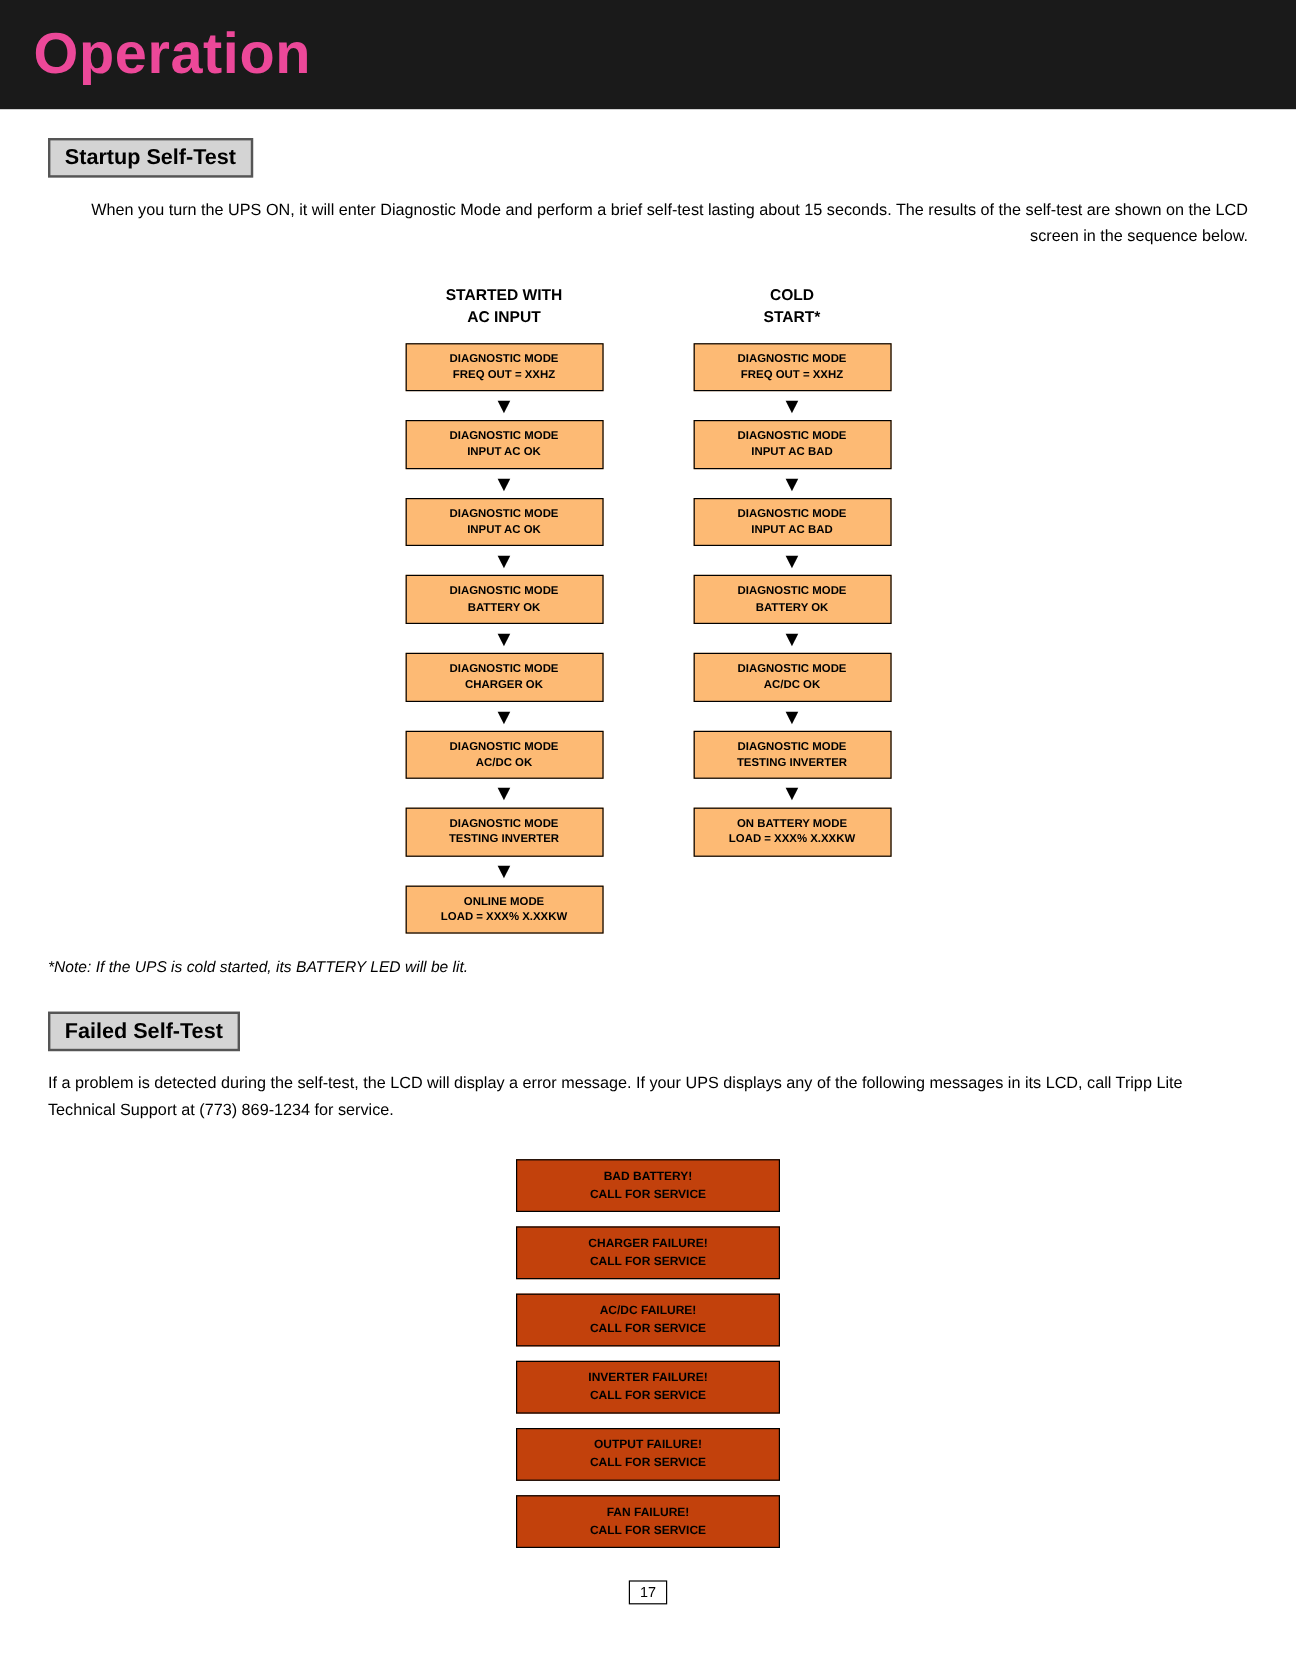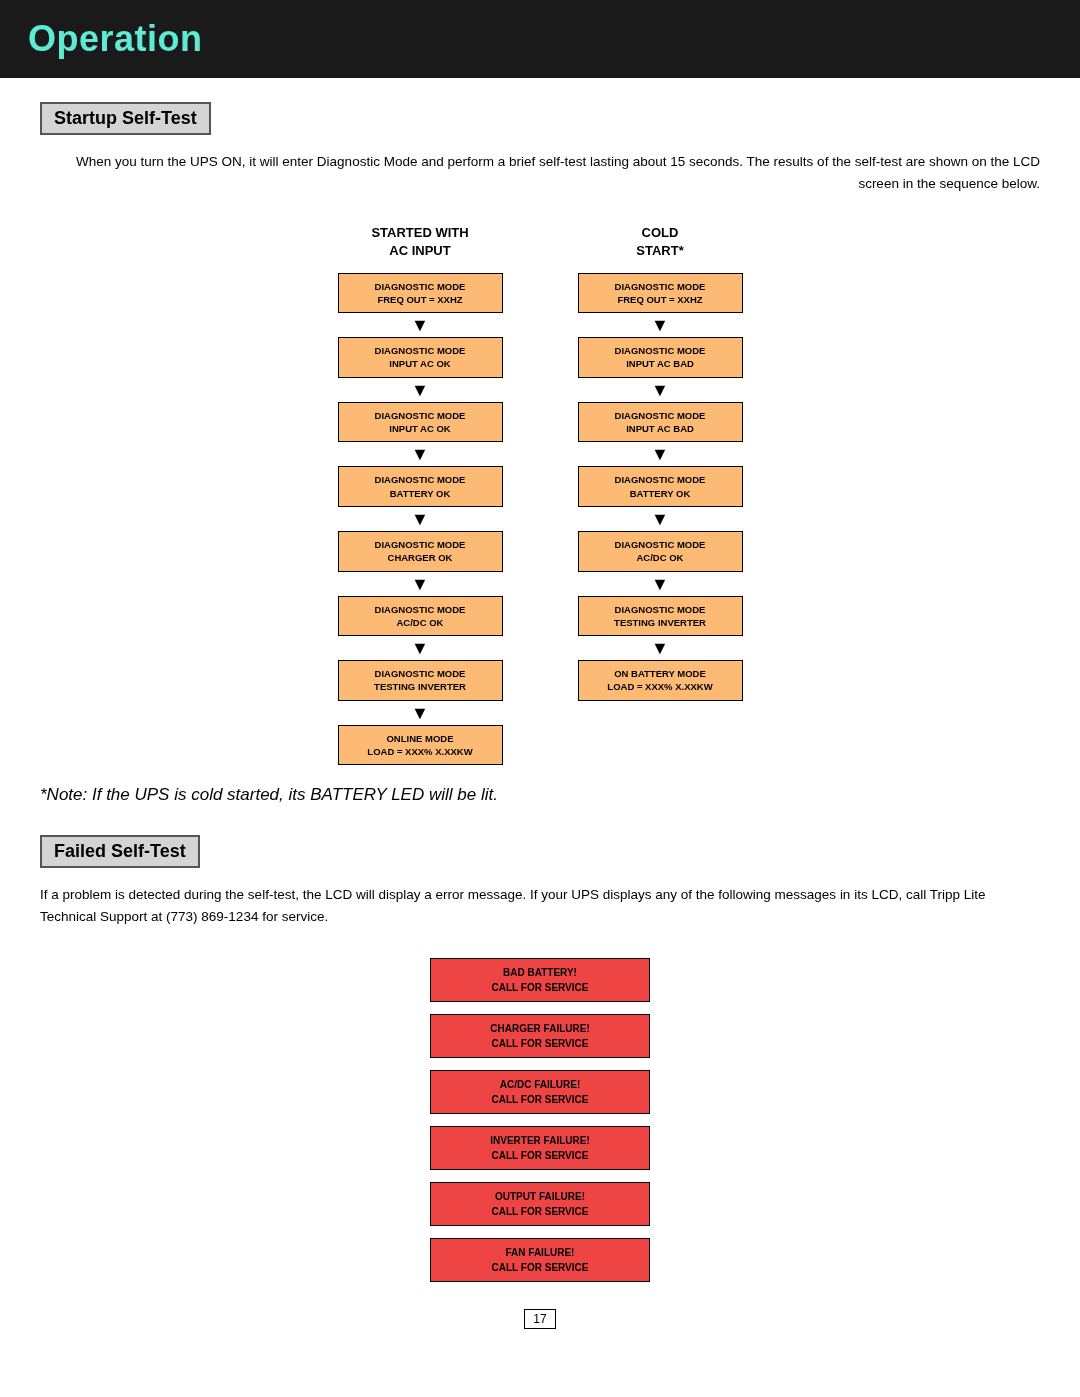--- a/index.html
+++ b/index.html
@@ -10,22 +10,22 @@
       min-height: 1397px;
       color: #000;
     }
 
     .page-header {
       background: #1a1a1a;
       padding: 18px 28px;
       margin-bottom: 24px;
     }
     .page-header h1 {
-      color: #5eead4;
-      font-size: 36px;
+      color: #ec4899;
+      font-size: 48px;
       font-weight: bold;
       letter-spacing: 0.5px;
     }
 
     .page-content {
       padding: 0 40px 40px 40px;
     }
 
     .section-title {
       background: #d4d4d4;
@@ -82,21 +82,21 @@
     }
 
     .flow-arrow {
       font-size: 18px;
       line-height: 1;
       margin: 3px 0;
       color: #000;
     }
 
     .note-text {
-      font-size: 17px;
+      font-size: 13px;
       font-style: italic;
       margin-top: 12px;
       margin-bottom: 30px;
     }
 
     
     .failed-section {
       margin-top: 10px;
     }
 
@@ -115,21 +115,21 @@
 
     .failure-box {
       border: 1.5px solid #000;
       padding: 6px 9px;
       text-align: center;
       font-size: 10px;
       font-weight: bold;
       text-transform: uppercase;
       width: 220px;
       line-height: 1.5;
-      background: #ef4444;
+      background: #c2410c;
     }
 
     .page-number {
       text-align: center;
       margin-top: 30px;
       font-size: 12px;
     }
 
     .page-number span {
       border: 1px solid #000;

